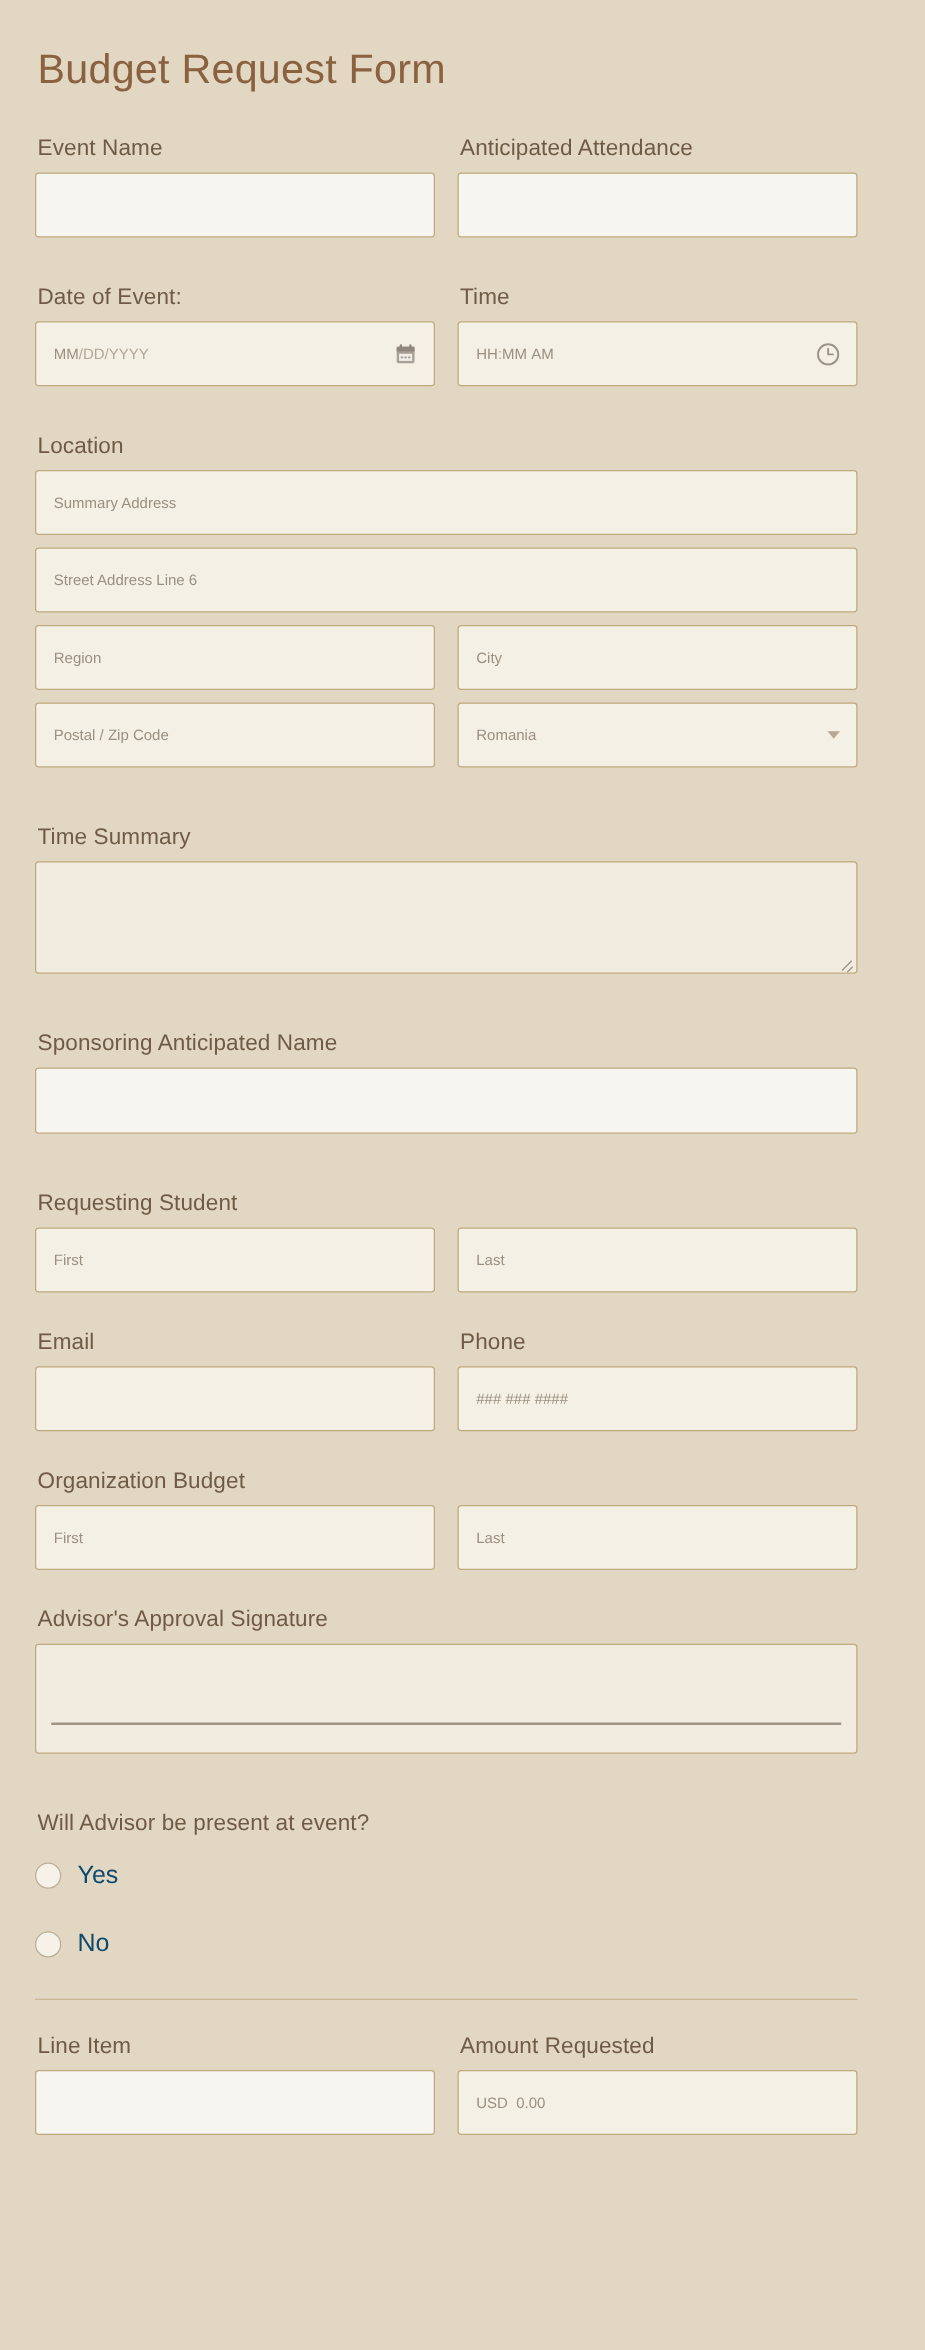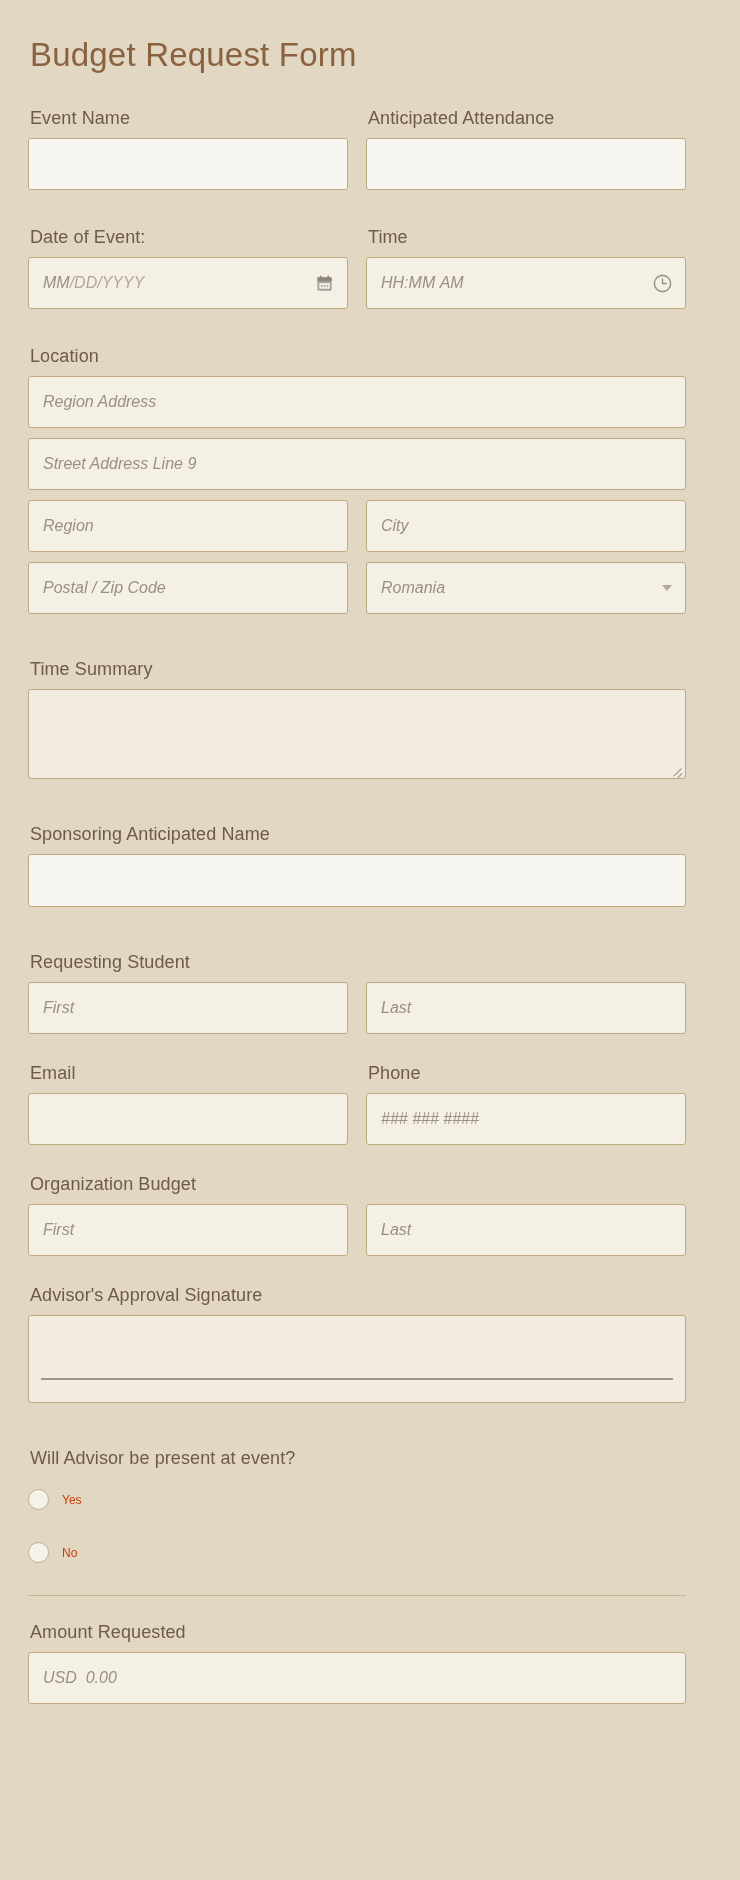--- a/index.html
+++ b/index.html
@@ -60,23 +60,22 @@
     padding: 0 14px;
     outline: none;
     display: flex;
     align-items: center;
   }
   .input.white { background: #f7f5ef; }
   .input.tall { height: 52px; }
 
   .placeholder {
     color: #9a8f80;
-    font-size: 16px;
+    font-size: 12px;
     font-weight: 400;
-    font-style: italic;
   }
   .placeholder .dim { color: #b3a698; }
 
   
   .input.has-icon {
     justify-content: space-between;
     padding-right: 12px;
   }
   .icon-box {
     width: 22px; height: 22px;
@@ -171,22 +170,22 @@
     margin-bottom: 32px;
   }
   .radio-dot {
     width: 21px; height: 21px;
     border-radius: 50%;
     border: 1px solid #bfae95;
     background: #f6f2ea;
     flex: 0 0 auto;
   }
   .radio-label {
-    font-size: 12px;
-    color: #c2410c;
+    font-size: 20px;
+    color: #0c4a6e;
   }
 
   .divider {
     height: 1px;
     background: #c9b893;
     margin: 22px 0 26px 0;
   }
 
   .spacer-lg { height: 28px; }
   .spacer-md { height: 20px; }
@@ -245,27 +244,27 @@
     </div>
   </div>
 
   <div class="spacer-md"></div>
 
   <div class="field-group">
     <span class="label">Location</span>
 
     <div class="loc-line">
       <div class="input tall">
-        <span class="placeholder">Region Address</span>
+        <span class="placeholder">Summary Address</span>
       </div>
     </div>
 
     <div class="loc-line">
       <div class="input tall">
-        <span class="placeholder">Street Address Line 9</span>
+        <span class="placeholder">Street Address Line 6</span>
       </div>
     </div>
 
     <div class="loc-row">
       <div>
         <div class="input tall">
           <span class="placeholder">Region</span>
         </div>
       </div>
       <div>
@@ -379,20 +378,24 @@
         <span class="radio-dot"></span>
         <span class="radio-label">No</span>
       </div>
     </div>
   </div>
 
   <div class="divider"></div>
 
   <div class="row field-group">
     <div class="col">
+      <span class="label">Line Item</span>
+      <div class="input white tall"></div>
+    </div>
+    <div class="col">
       <span class="label">Amount Requested</span>
       <div class="input tall">
         <span class="placeholder"><span>USD</span>&nbsp;&nbsp;<span>0.00</span></span>
       </div>
     </div>
   </div>
 
 </div>
 
 </body></html>

